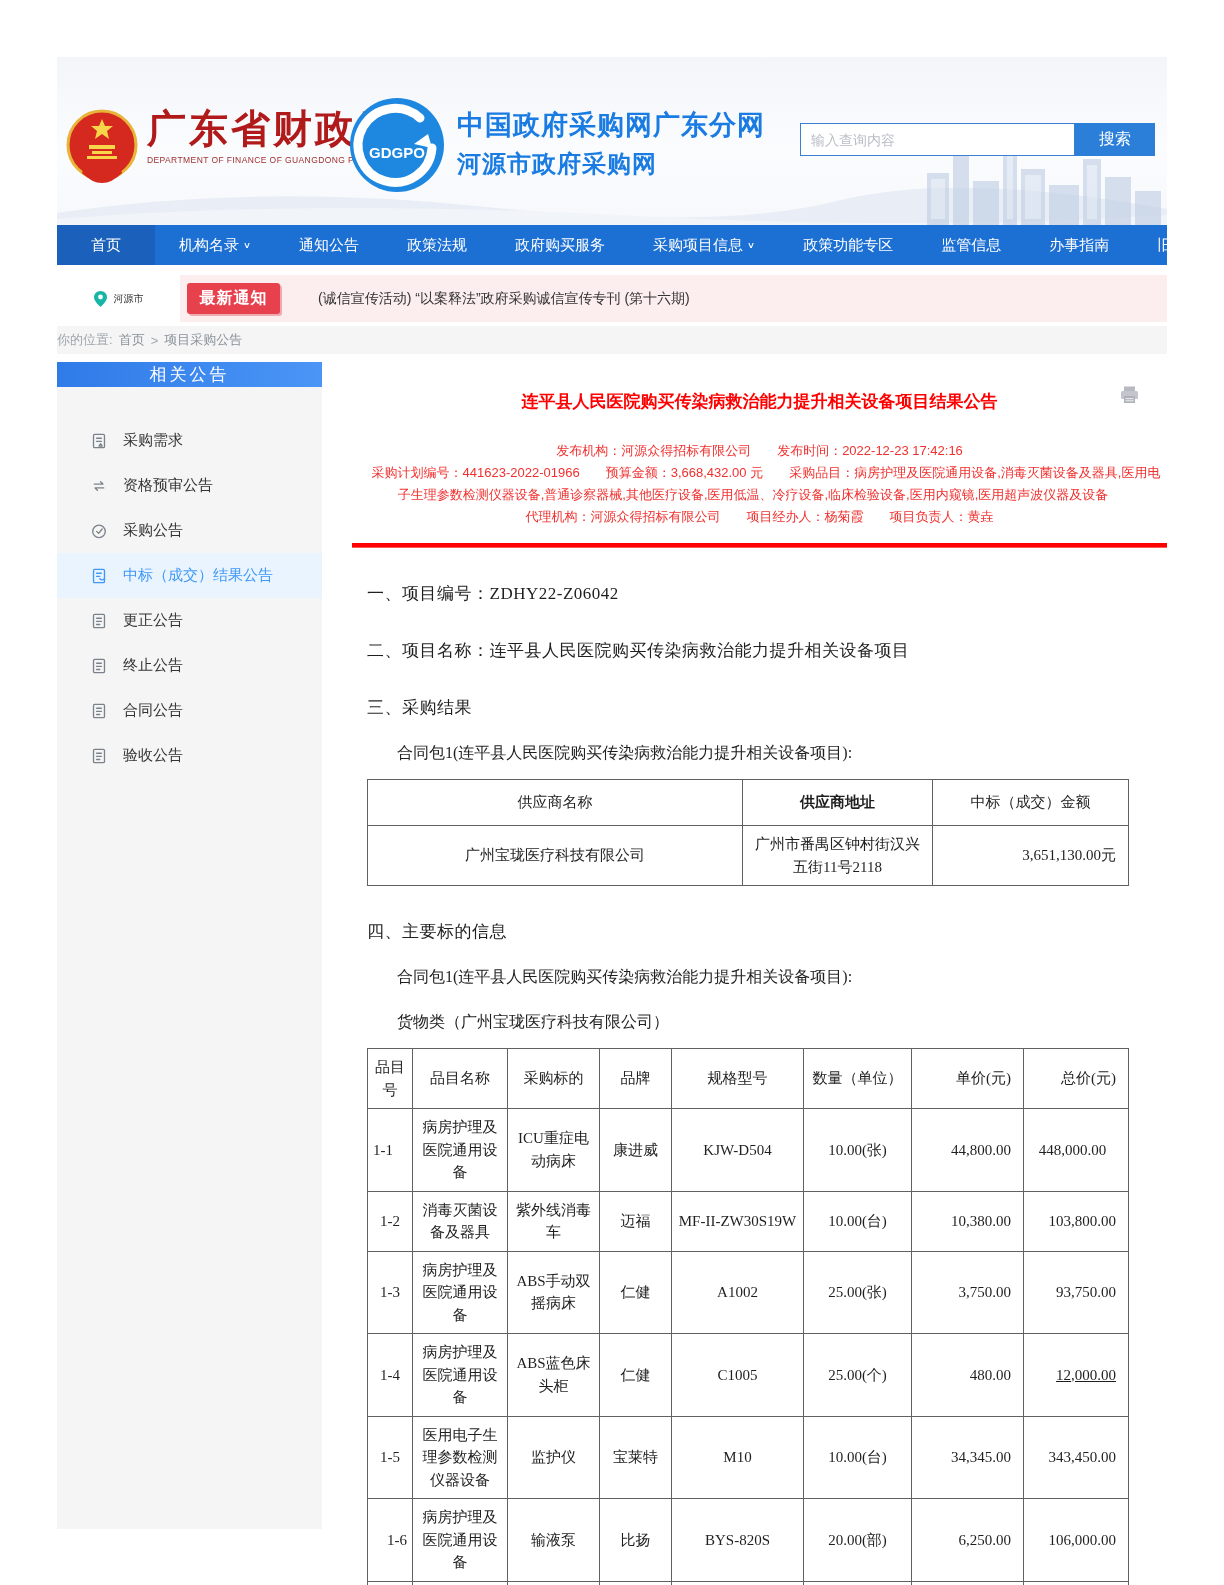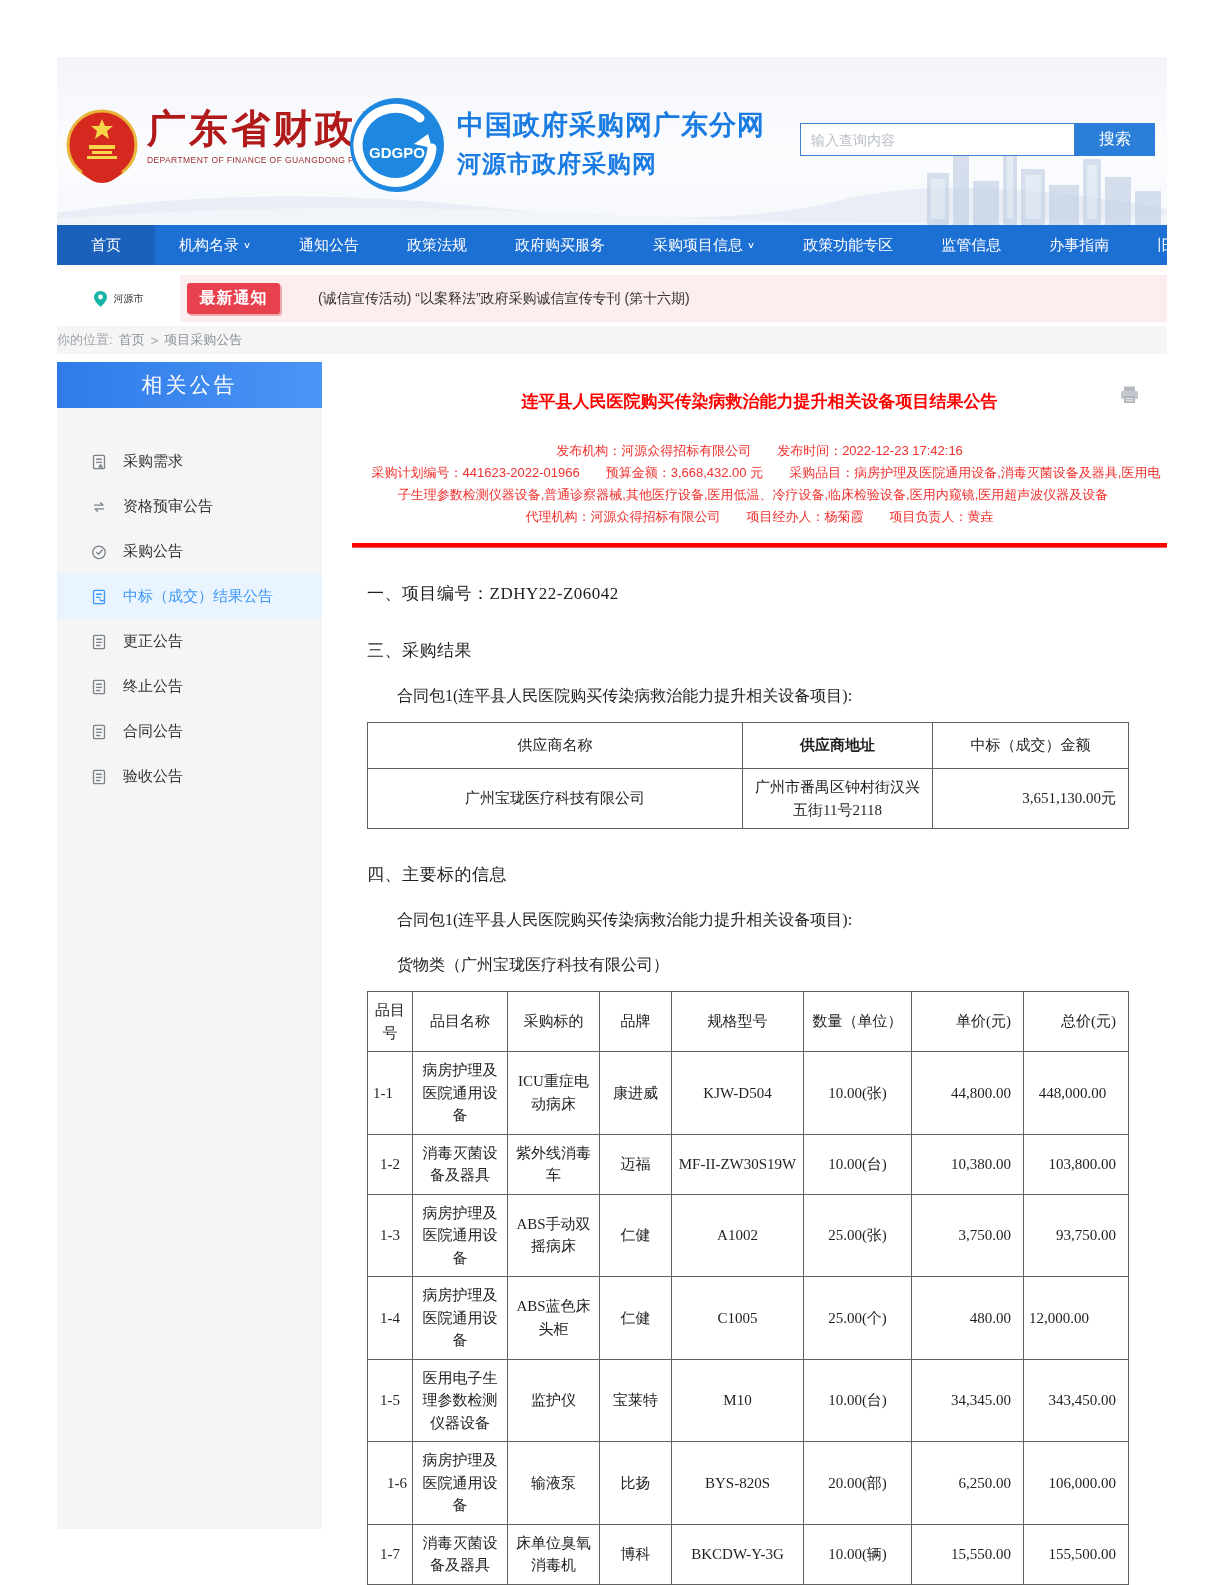--- a/index.html
+++ b/index.html
@@ -38,21 +38,21 @@
   .badge { margin-left:7px; width:93px; height:31px; background:#e8414e; border-radius:3px; color:#fff; font-weight:bold; font-size:16px; display:flex; align-items:center; justify-content:center; letter-spacing:1px; box-shadow:2px 2px 0 rgba(220,90,100,.45); }
   .notice-text { margin-left:38px; font-size:14px; color:#333; cursor:pointer; }
 
   
   .breadcrumb { margin-top:4px; height:28px; background:#f5f5f5; display:flex; align-items:center; font-size:13px; color:#a0a6ad; gap:6px; }
   .breadcrumb .crumb { color:#8b929a; cursor:pointer; }
 
   
   .main { margin-top:8px; display:flex; align-items:flex-start; }
   .sidebar { width:265px; background:#f5f5f5; min-height:1167px; }
-  .side-header { height:46px; background:linear-gradient(90deg,#2f7be8,#4b95f6); color:#fff; font-size:21px; display:flex; align-items:center; justify-content:center; letter-spacing:3px; }
+  .side-header { height:25px; background:linear-gradient(90deg,#2f7be8,#4b95f6); color:#fff; font-size:17px; display:flex; align-items:center; justify-content:center; letter-spacing:3px; }
   .side-list { padding-top:31px; }
   .side-item { height:45px; display:flex; align-items:center; padding-left:33px; gap:15px; font-size:15px; color:#333; cursor:pointer; }
   .side-item svg { color:#7b828b; flex:0 0 auto; }
   .side-item.active { background:#e9f4fe; color:#3f97f8; }
   .side-item.active svg { color:#3f97f8; }
 
   .content { flex:1; margin-left:30px; padding-top:28px; position:relative; background:#fff; }
   .article-title { text-align:center; color:#fe0000; font-size:17px; font-weight:bold; padding:0 60px; }
   .print-icon { position:absolute; right:28px; top:24px; cursor:pointer; }
   .meta { margin-top:27px; text-align:center; color:#f0302e; font-size:13px; line-height:22px; padding:0 6px; }
@@ -245,20 +245,21 @@
 
         <div class="meta" id="meta-block">
             <div><span class="meta-group"><span class="meta-label">发布机构：</span><span class="meta-value">河源众得招标有限公司</span></span><span class="meta-group"><span class="meta-label">发布时间：</span><span class="meta-value">2022-12-23 17:42:16</span></span></div>
             <div><span class="meta-group"><span class="meta-label">采购计划编号：</span><span class="meta-value">441623-2022-01966</span></span><span class="meta-group"><span class="meta-label">预算金额：</span><span class="meta-value">3,668,432.00 元</span></span><span class="meta-group"><span class="meta-label">采购品目：</span><span class="meta-value">病房护理及医院通用设备,消毒灭菌设备及器具,医用电子生理参数检测仪器设备,普通诊察器械,其他医疗设备,医用低温、冷疗设备,临床检验设备,医用内窥镜,医用超声波仪器及设备</span></span></div>
             <div><span class="meta-group"><span class="meta-label">代理机构：</span><span class="meta-value">河源众得招标有限公司</span></span><span class="meta-group"><span class="meta-label">项目经办人：</span><span class="meta-value">杨菊霞</span></span><span class="meta-group"><span class="meta-label">项目负责人：</span><span class="meta-value">黄垚</span></span></div>
           </div>
         <div class="red-rule"></div>
 
         <div class="article">
           <div class="sec">一、项目编号：ZDHY22-Z06042</div>
+          <div class="sec">二、项目名称：连平县人民医院购买传染病救治能力提升相关设备项目</div>
           <div class="sec">三、采购结果</div>
           <div class="pkg">合同包1(连平县人民医院购买传染病救治能力提升相关设备项目):</div>
 
           <table class="doc-table supplier-table">
               <thead>
                 <tr>
                   <th>供应商名称</th>
                   <th>供应商地址</th>
                   <th>中标（成交）金额</th>
                 </tr>
@@ -321,21 +322,21 @@
                   <td style="text-align: right; padding-right: 12px;">93,750.00</td>
                 </tr>
                 <tr>
                   <td style="text-align: center;">1-4</td>
                   <td style="text-align: center;">病房护理及医院通用设备</td>
                   <td style="text-align: center;">ABS蓝色床头柜</td>
                   <td style="text-align: center;">仁健</td>
                   <td style="text-align: center;">C1005</td>
                   <td style="text-align: center;">25.00(个)</td>
                   <td style="text-align: right; padding-right: 12px;">480.00</td>
-                  <td style="text-align: left; padding-right: 12px;">12,000.00</td>
+                  <td style="text-align: right; padding-right: 12px; text-decoration: underline;">12,000.00</td>
                 </tr>
                 <tr>
                   <td style="text-align: center;">1-5</td>
                   <td style="text-align: center;">医用电子生理参数检测仪器设备</td>
                   <td style="text-align: center;">监护仪</td>
                   <td style="text-align: center;">宝莱特</td>
                   <td style="text-align: center;">M10</td>
                   <td style="text-align: center;">10.00(台)</td>
                   <td style="text-align: right; padding-right: 12px;">34,345.00</td>
                   <td style="text-align: right; padding-right: 12px;">343,450.00</td>

